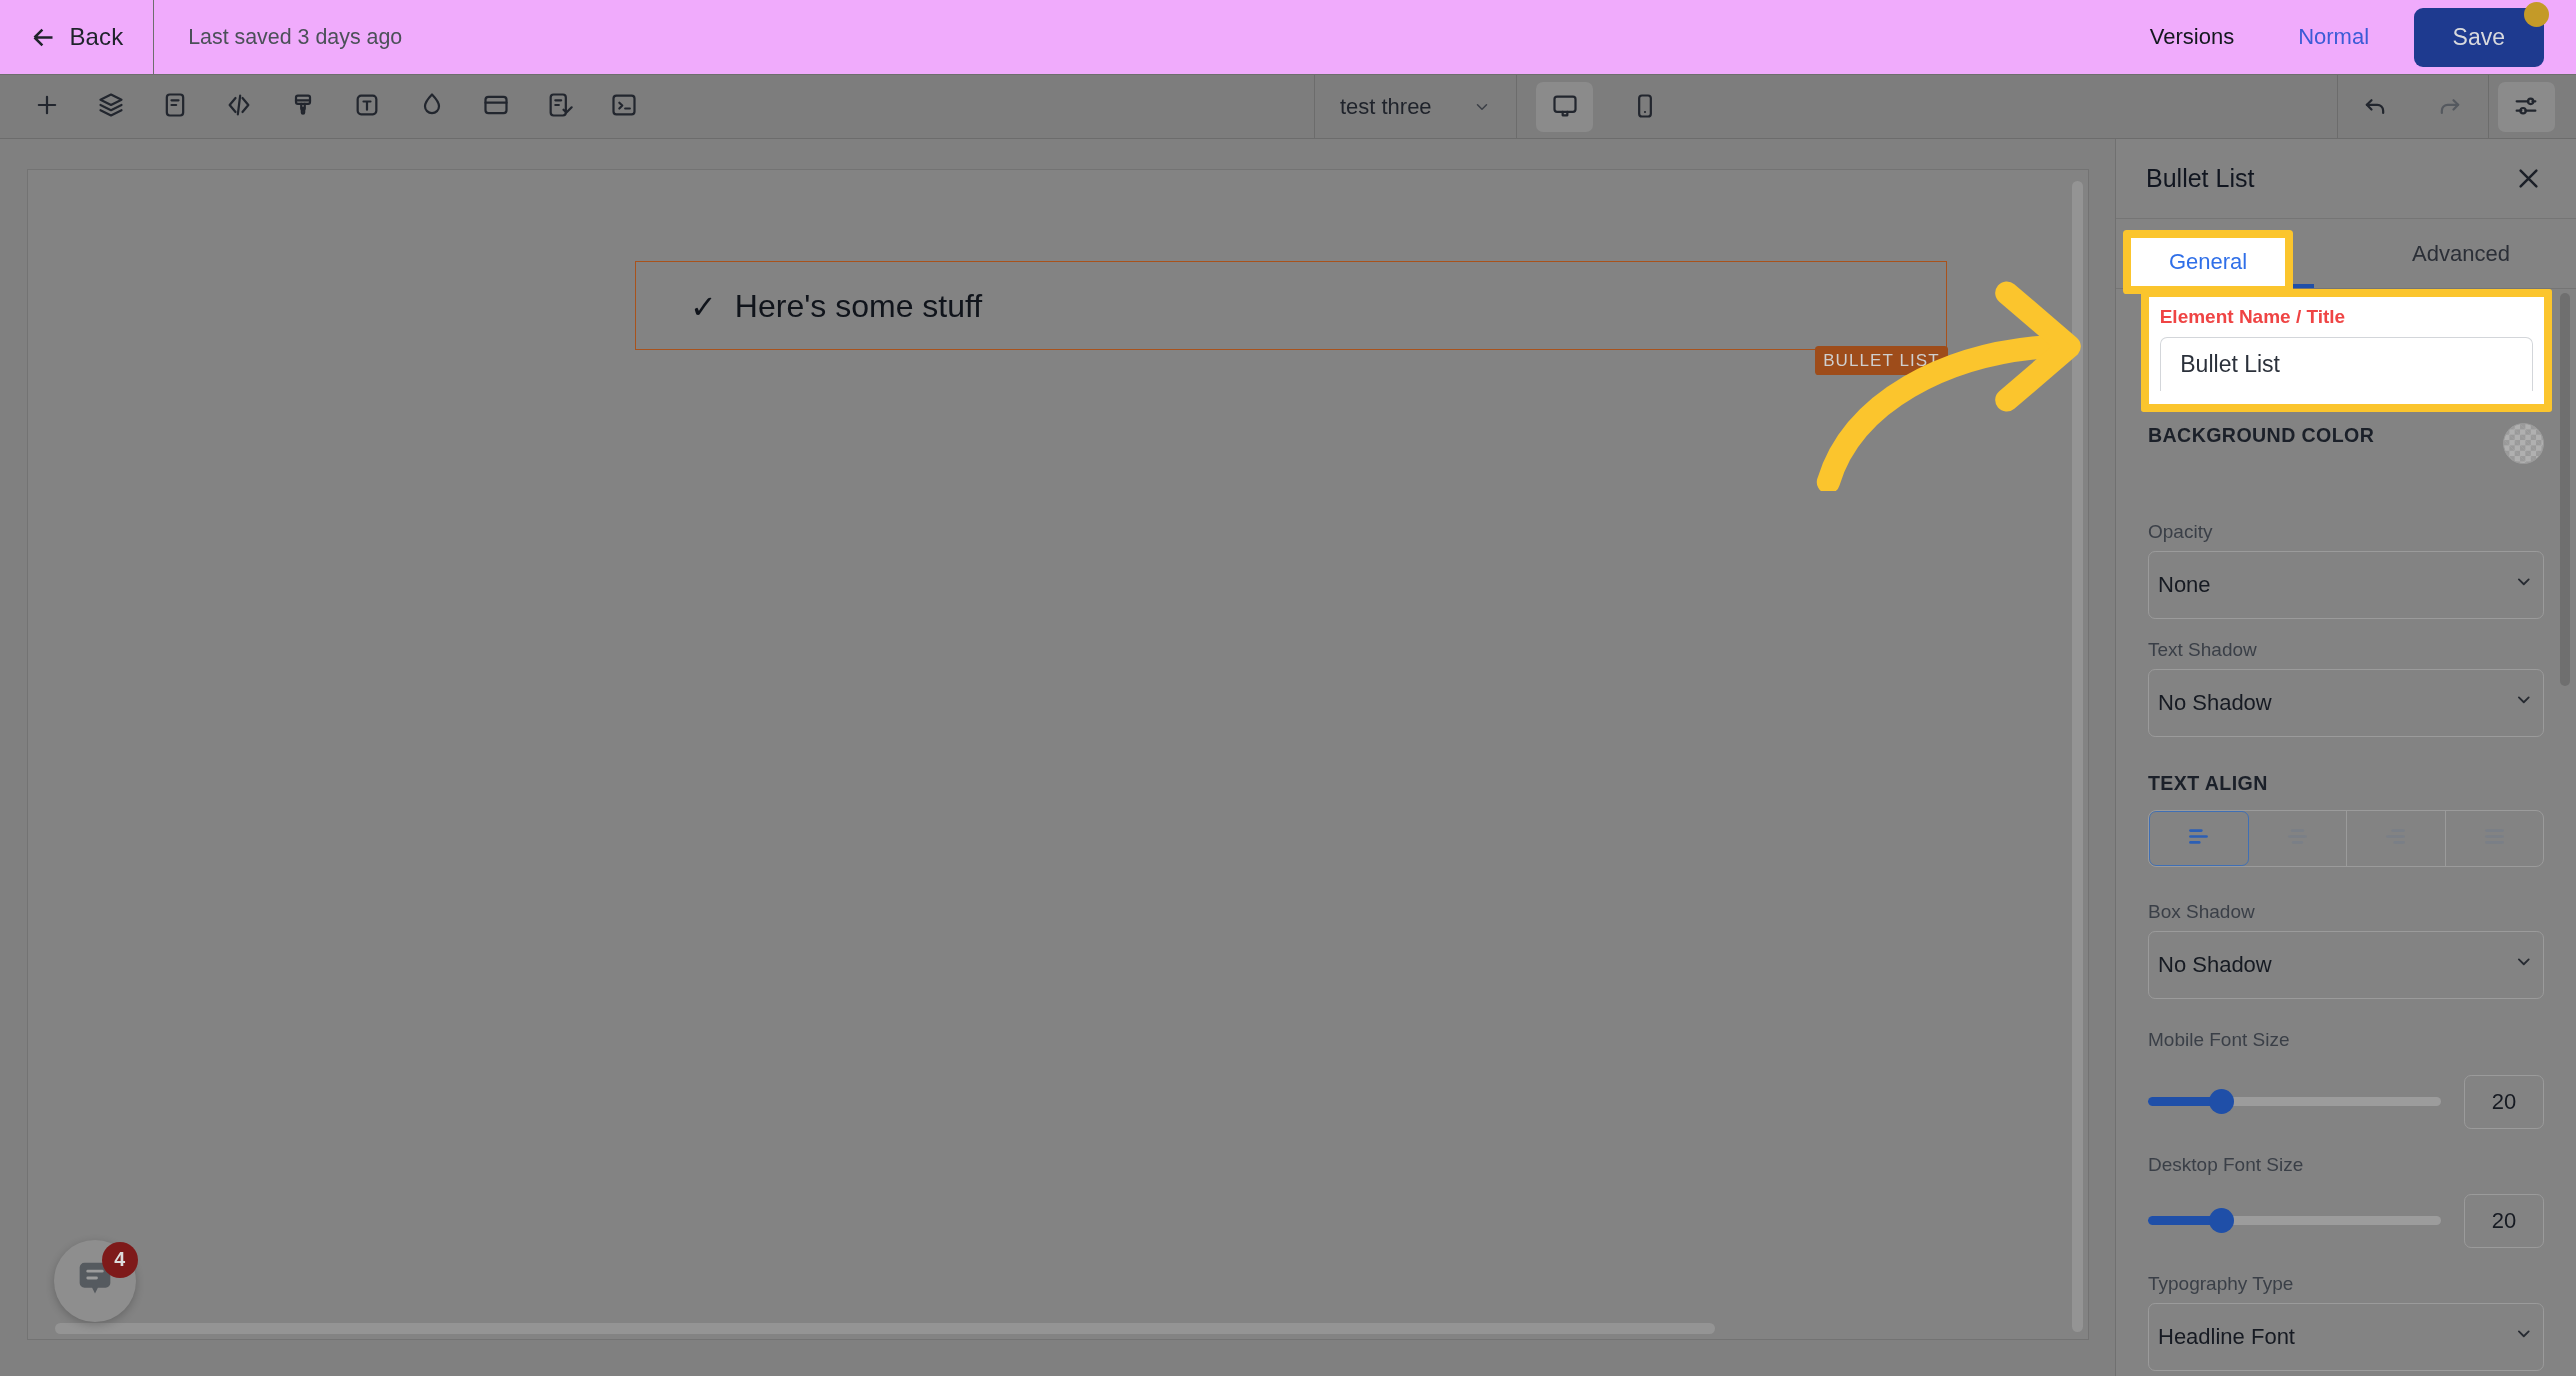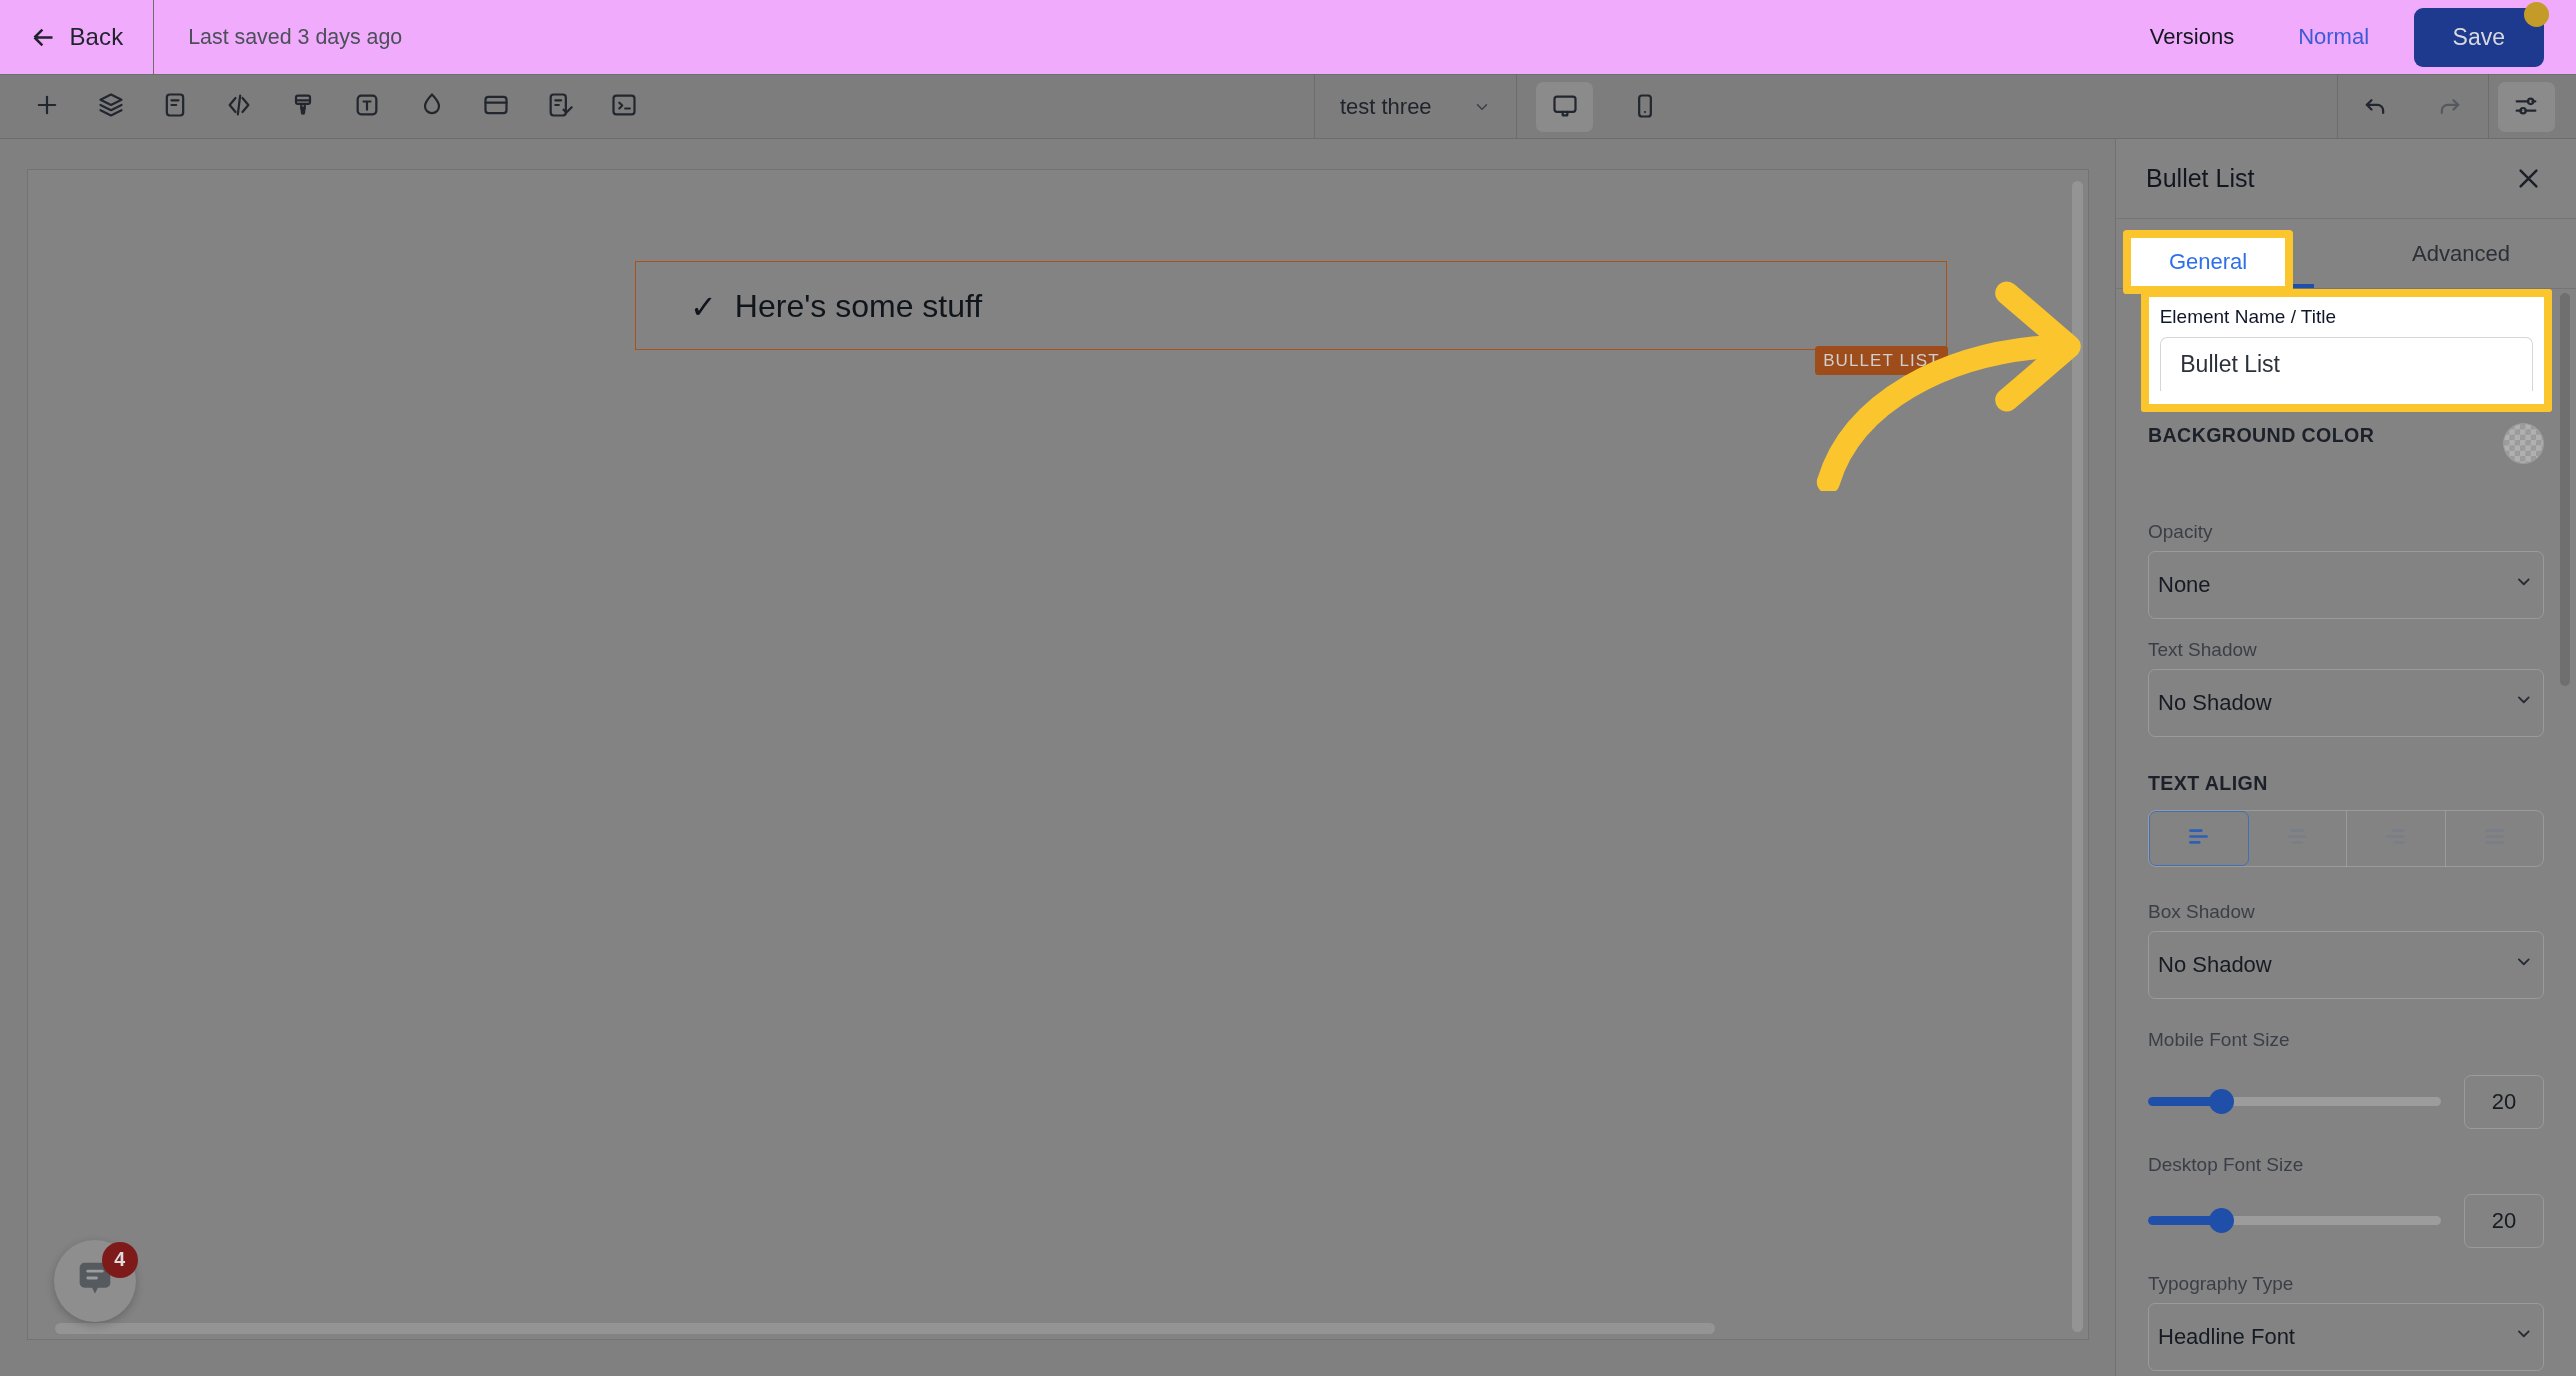--- a/index.html
+++ b/index.html
@@ -240,21 +240,21 @@
   .select-box .chev2 svg { width: 19.6px; height: 19.6px; stroke: #262a31; fill: none; stroke-width: 2.2; stroke-linecap: round; stroke-linejoin: round; }
 
   
   .title-highlight {
     position: absolute; left: 25px; top: 0px;
     width: 411px;
     border: 8px solid #fbc52d; background: #ffffff;
     border-radius: 2.7px; padding: 9px 10.7px 12.5px 10.7px;
     z-index: 3;
   }
-  .title-highlight .th-label { font-size: 19px; color: #0f172a; margin-bottom: 9px; }
+  .title-highlight .th-label { font-size: 19px; color: #ef4444; margin-bottom: 9px; font-weight: bold; }
   .title-highlight .th-input {
     height: 54px; border: 0.9px solid #d3d6da; border-top-left-radius: 7.1px; border-top-right-radius: 7.1px;
     display: flex; align-items: center; padding: 0 19.6px;
     font-size: 23px; color: #2b313b; background: #fff;
     border-bottom: none;
   }
 
   .bg-row {
     display: flex; align-items: flex-start; justify-content: space-between;
   }

